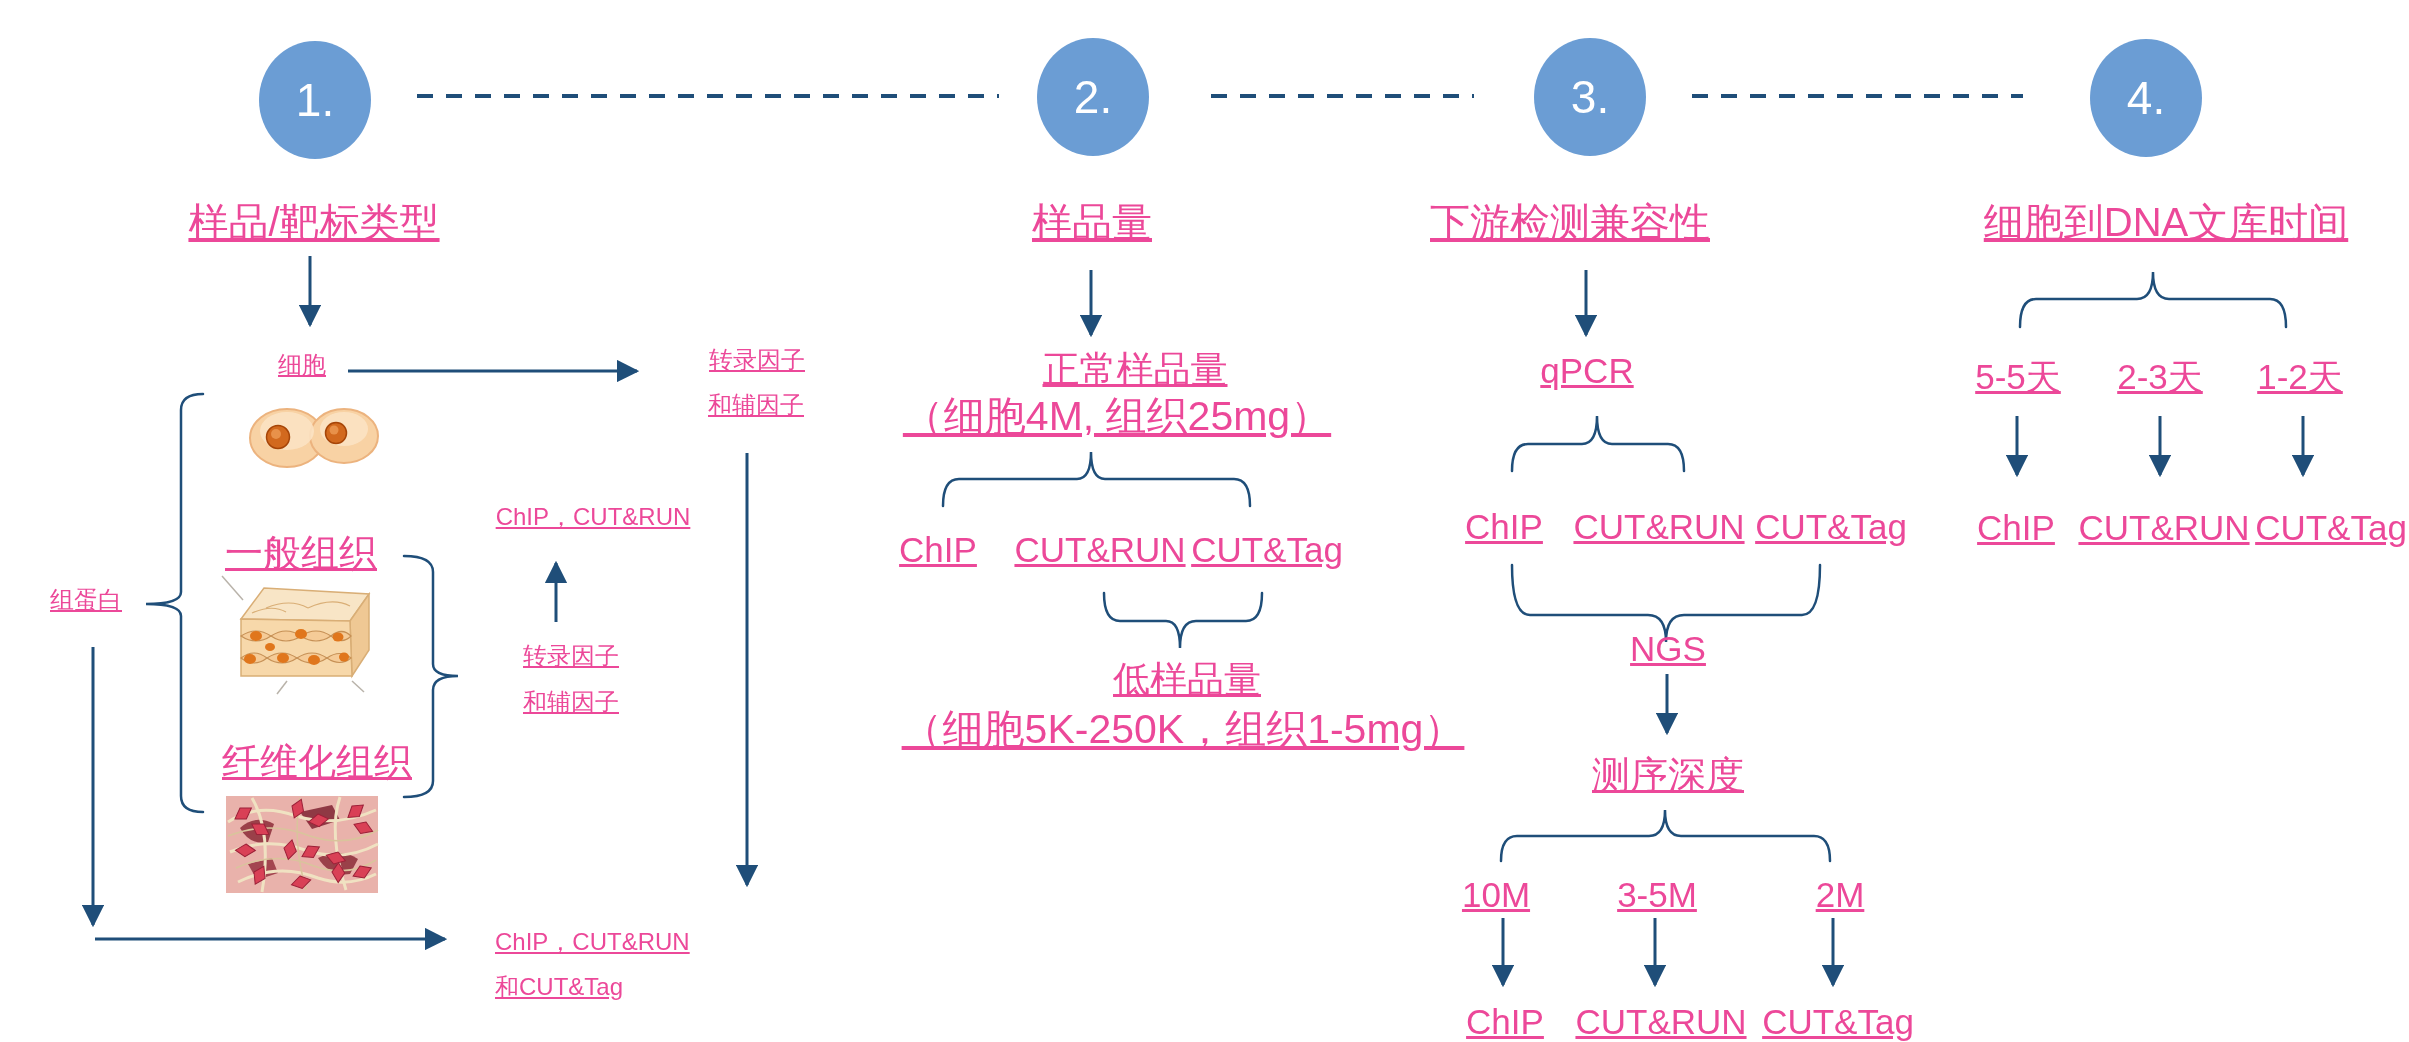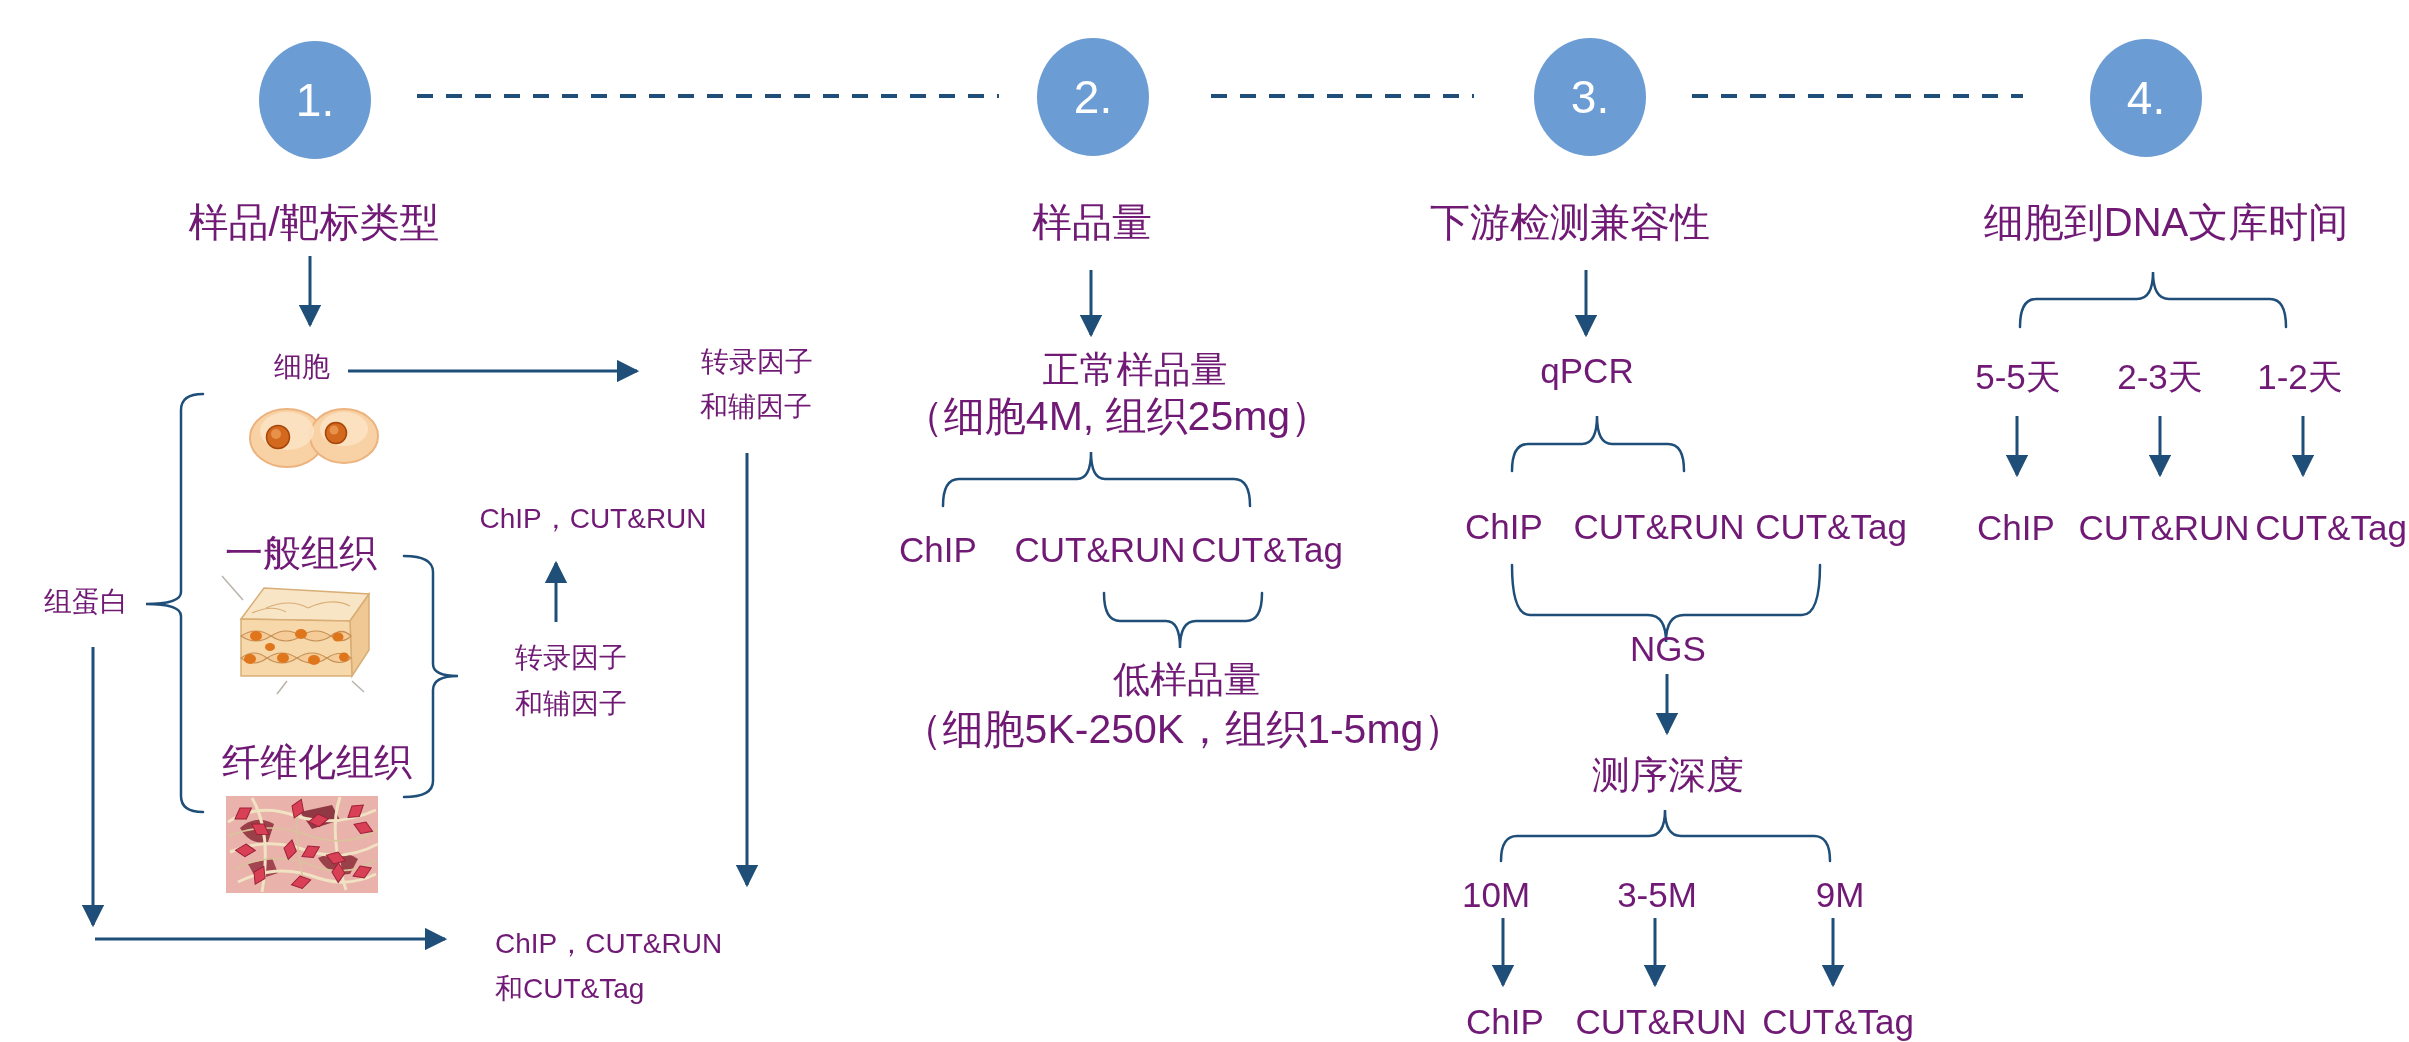--- a/index.html
+++ b/index.html
@@ -1,26 +1,26 @@
 <!DOCTYPE html>
 <html><head>
 <meta charset="utf-8">
 <style>
   html,body{margin:0;padding:0;background:#ffffff;}
   .canvas{
     position:relative;width:2409px;height:1042px;background:#ffffff;overflow:hidden;
     font-family:"Liberation Sans","DejaVu Sans",sans-serif;color:#000;
   }
   .layer{position:absolute;left:0;top:0;}
-  .lbl{position:absolute;transform:translateX(-50%);white-space:nowrap;line-height:1.15;color:#701a75;}
+  .lbl{position:absolute;transform:translateX(-50%);white-space:nowrap;line-height:1.15;color:#ec4899;text-decoration:underline;}
   .lbl.leftalign{transform:none;}
   .fs40{font-size:40px;}
   .fs38{font-size:38px;}
   .fs37{font-size:37px;}
-  .fs36{font-size:28px;}
+  .fs36{font-size:24px;}
   .fs35{font-size:35px;}
   .fs33{font-size:41px;}
   .circle{
     position:absolute;width:112px;height:118px;border-radius:50%;
     background:#6b9dd4;display:flex;align-items:center;justify-content:center;
     transform:translate(-50%,-50%);
   }
   .circle span{color:#ffffff;font-size:46px;}
 </style>
 </head>
@@ -191,21 +191,21 @@
   <div class="lbl fs33" style="left:1183px;top:706px;">（细胞5K-250K，组织1-5mg）</div>
 
   <div class="lbl fs35" style="left:1587px;top:351px;">qPCR</div>
   <div class="lbl fs35" style="left:1504px;top:507px;">ChIP</div>
   <div class="lbl fs35" style="left:1659px;top:507px;">CUT&amp;RUN</div>
   <div class="lbl fs35" style="left:1831px;top:507px;">CUT&amp;Tag</div>
   <div class="lbl fs35" style="left:1668px;top:629px;">NGS</div>
   <div class="lbl fs38" style="left:1668px;top:754px;">测序深度</div>
   <div class="lbl fs35" style="left:1496px;top:875px;">10M</div>
   <div class="lbl fs35" style="left:1657px;top:875px;">3-5M</div>
-  <div class="lbl fs35" style="left:1840px;top:875px;">9M</div>
+  <div class="lbl fs35" style="left:1840px;top:875px;">2M</div>
   <div class="lbl fs35" style="left:1505px;top:1002px;">ChIP</div>
   <div class="lbl fs35" style="left:1661px;top:1002px;">CUT&amp;RUN</div>
   <div class="lbl fs35" style="left:1838px;top:1002px;">CUT&amp;Tag</div>
 
   <div class="lbl fs35" style="left:2018px;top:357px;">5-5天</div>
   <div class="lbl fs35" style="left:2160px;top:357px;">2-3天</div>
   <div class="lbl fs35" style="left:2300px;top:357px;">1-2天</div>
   <div class="lbl fs35" style="left:2016px;top:508px;">ChIP</div>
   <div class="lbl fs35" style="left:2164px;top:508px;">CUT&amp;RUN</div>
   <div class="lbl fs35" style="left:2331px;top:508px;">CUT&amp;Tag</div>

